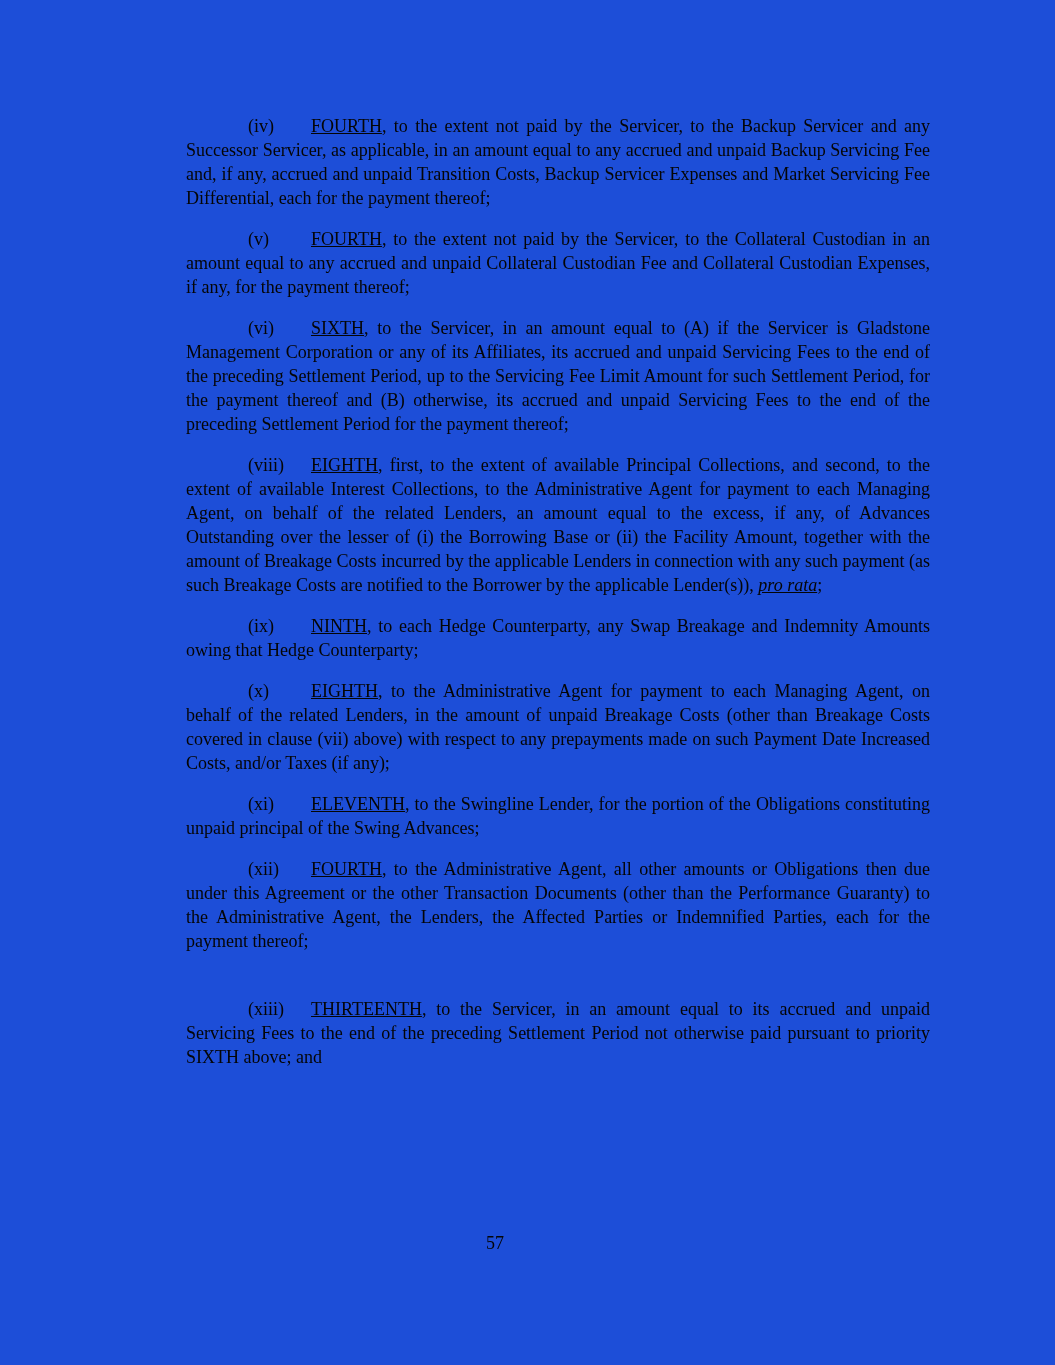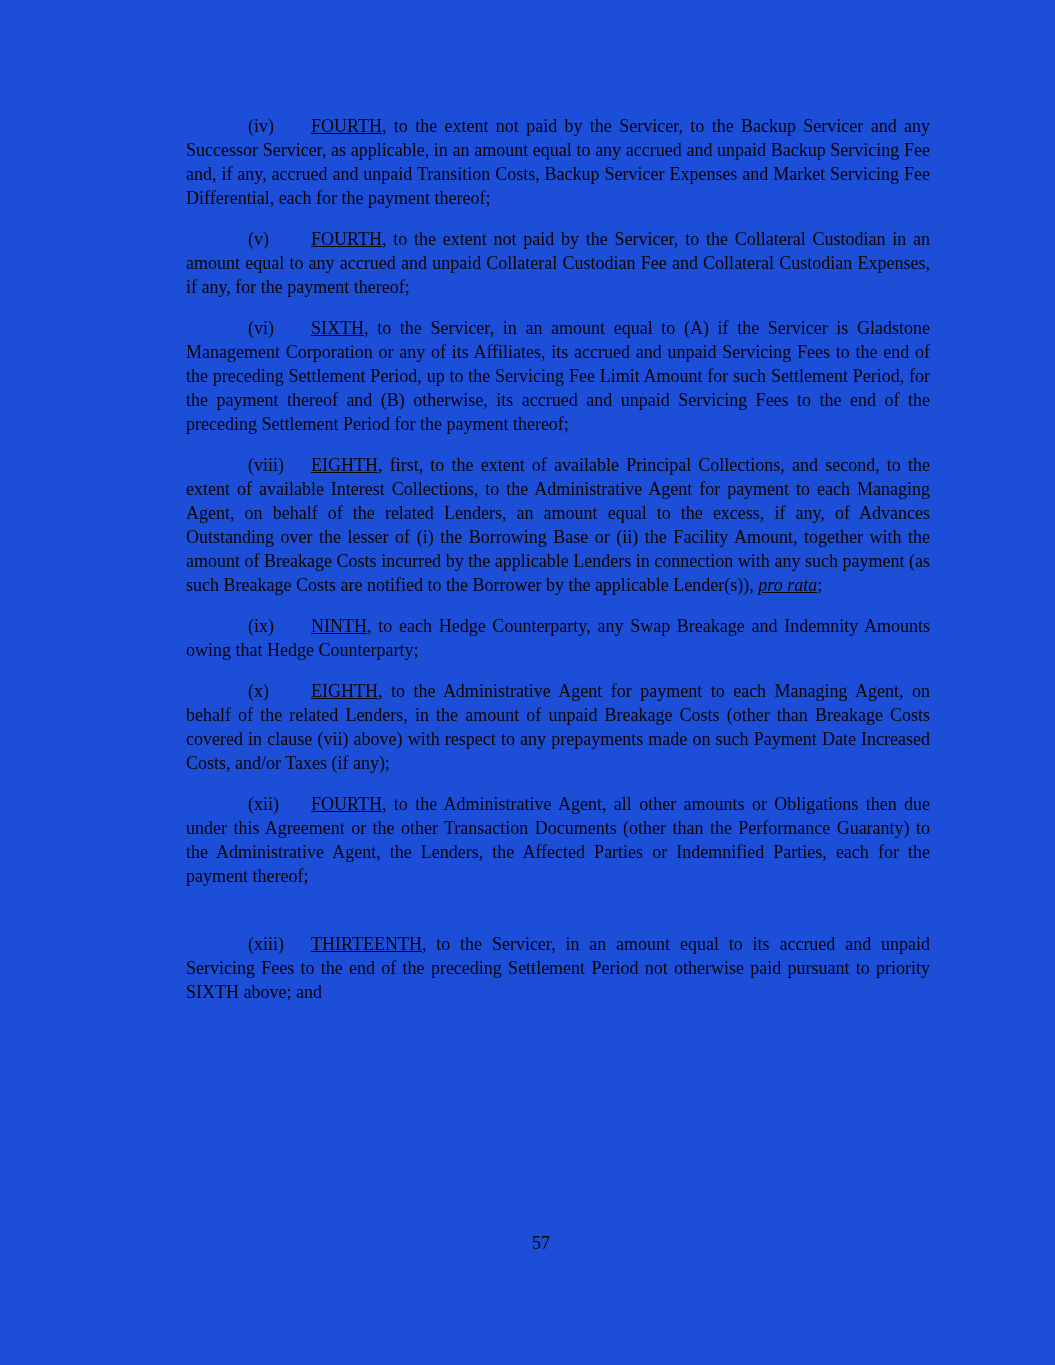--- a/index.html
+++ b/index.html
@@ -41,21 +41,20 @@
   .it {
     font-style: italic;
     text-decoration: underline;
   }
   .page-number {
     position: absolute;
     top: 1231px;
     left: 0;
     width: 990px;
     text-align: center;
-    margin-left: 46px;
   }
 </style>
 </head>
 <body>
 
 <div class="page">
   <div class="content">
 
     <p class="para"><span class="num">(iv)</span><span class="ordinal">FOURTH</span><span>, to the extent not paid by the Servicer, to the Backup Servicer and any Successor Servicer, as applicable, in an amount equal to any accrued and unpaid Backup Servicing Fee and, if any, accrued and unpaid Transition Costs, Backup Servicer Expenses and Market Servicing Fee Differential, each for the payment thereof;</span></p>
 
@@ -63,20 +62,21 @@
 
     <p class="para"><span class="num">(vi)</span><span class="ordinal">SIXTH</span><span>, to the Servicer, in an amount equal to (A) if the Servicer is Gladstone Management Corporation or any of its Affiliates, its accrued and unpaid Servicing Fees to the end of the preceding Settlement Period, up to the Servicing Fee Limit Amount for such Settlement Period, for the payment thereof and (B) otherwise, its accrued and unpaid Servicing Fees to the end of the preceding Settlement Period for the payment thereof;</span></p>
 
 
     <p class="para"><span class="num">(viii)</span><span class="ordinal">EIGHTH</span><span>, first, to the extent of available Principal Collections, and second, to the extent of available Interest Collections, to the Administrative Agent for payment to each Managing Agent, on behalf of the related Lenders, an amount equal to the excess, if any, of Advances Outstanding over the lesser of (i) the Borrowing Base or (ii) the Facility Amount, together with the amount of Breakage Costs incurred by the applicable Lenders in connection with any such payment (as such Breakage Costs are notified to the Borrower by the applicable Lender(s)), </span><em class="it">pro rata</em><span>;</span></p>
 
     <p class="para"><span class="num">(ix)</span><span class="ordinal">NINTH</span><span>, to each Hedge Counterparty, any Swap Breakage and Indemnity Amounts owing that Hedge Counterparty;</span></p>
 
     <p class="para"><span class="num">(x)</span><span class="ordinal">EIGHTH</span><span>, to the Administrative Agent for payment to each Managing Agent, on behalf of the related Lenders, in the amount of unpaid Breakage Costs (other than Breakage Costs covered in clause (vii) above) with respect to any prepayments made on such Payment Date Increased Costs, and/or Taxes (if any);</span></p>
 
+    <p class="para"><span class="num">(xi)</span><span class="ordinal">ELEVENTH</span><span>, to the Swingline Lender, for the portion of the Obligations constituting unpaid principal of the Swing Advances;</span></p>
 
     <p class="para"><span class="num">(xii)</span><span class="ordinal">FOURTH</span><span>, to the Administrative Agent, all other amounts or Obligations then due under this Agreement or the other Transaction Documents (other than the Performance Guaranty) to the Administrative Agent, the Lenders, the Affected Parties or Indemnified Parties, each for the payment thereof;</span></p>
 
     <p class="para"><span class="num">(xiii)</span><span class="ordinal">THIRTEENTH</span><span>, to the Servicer, in an amount equal to its accrued and unpaid Servicing Fees to the end of the preceding Settlement Period not otherwise paid pursuant to priority SIXTH above; and</span></p>
 
   </div>
 
   <div class="page-number">57</div>
 </div>
 

